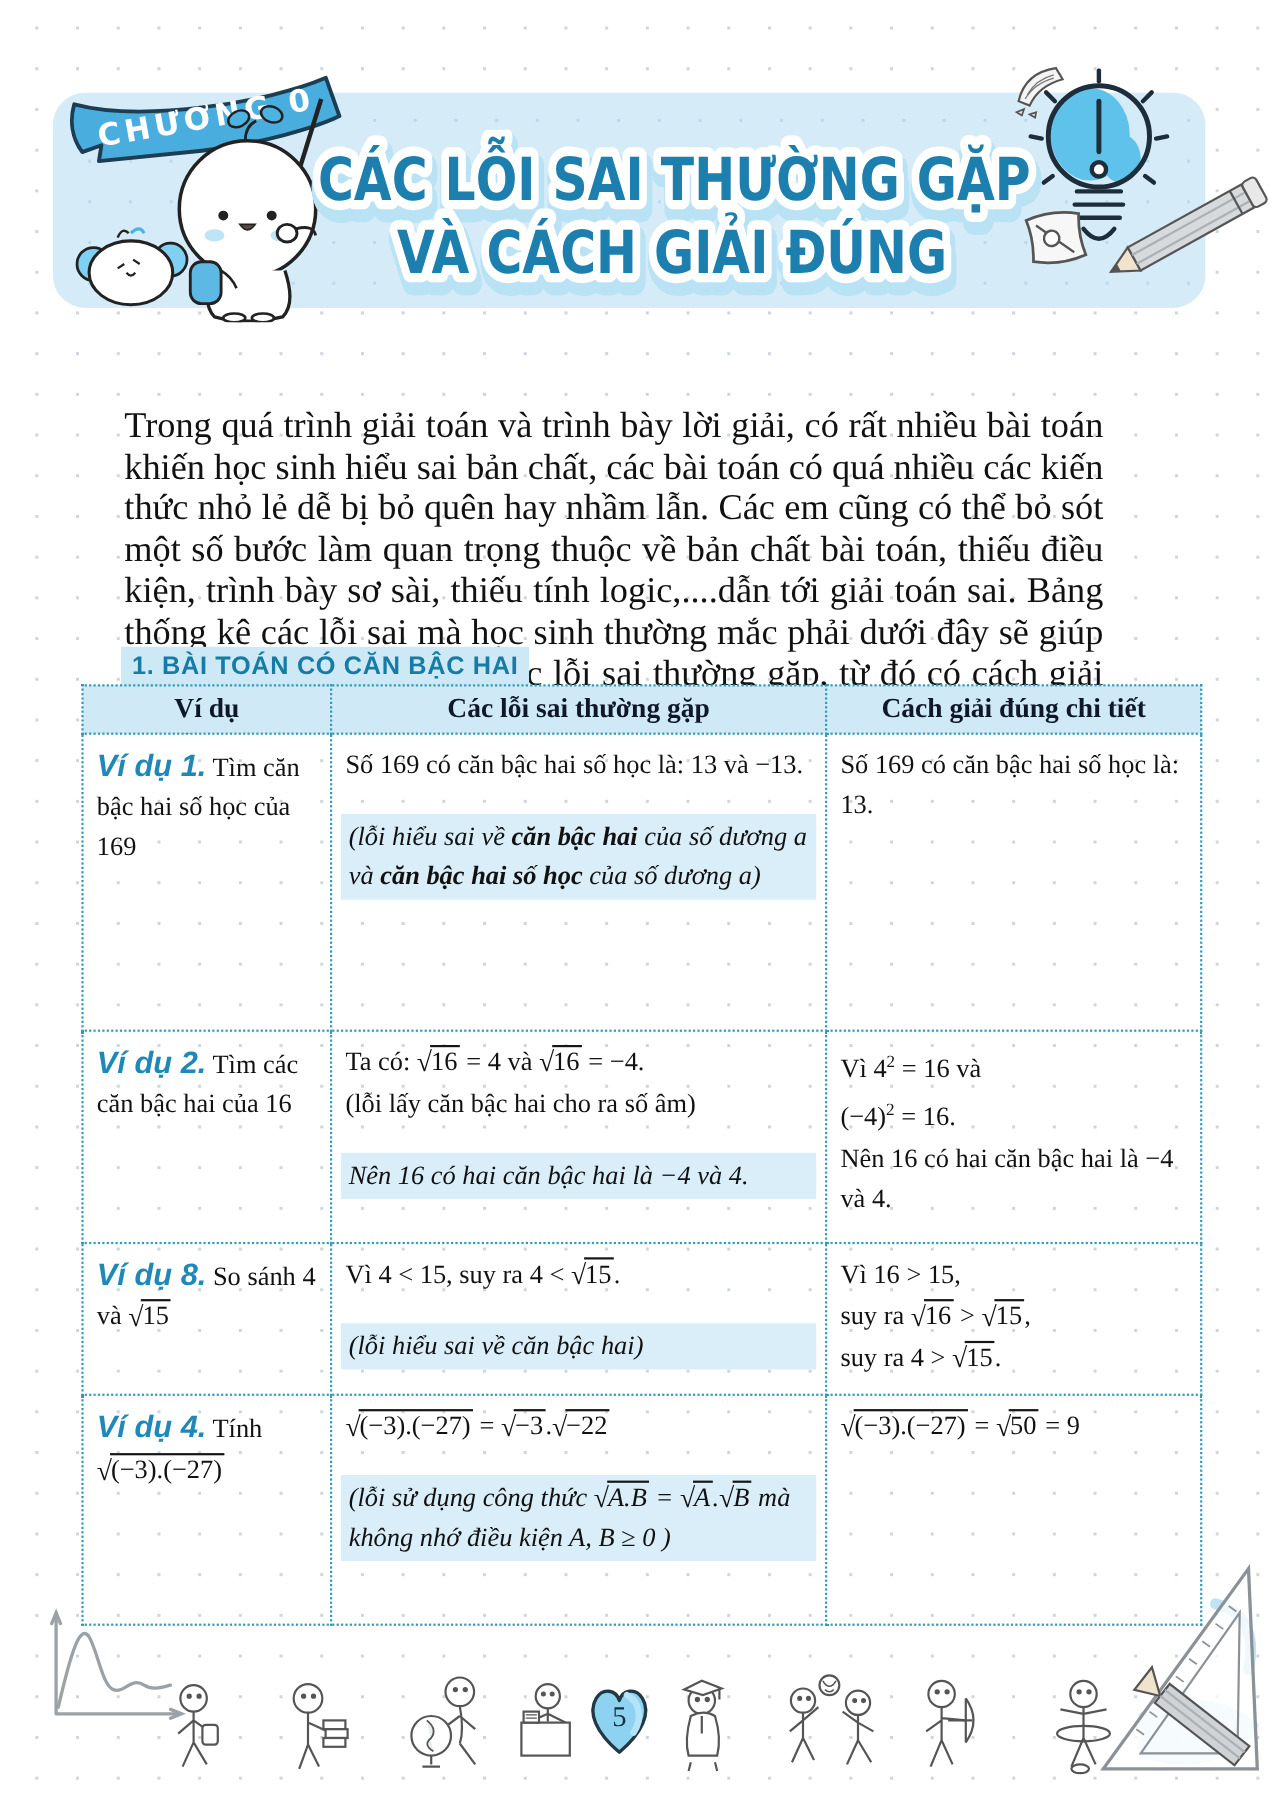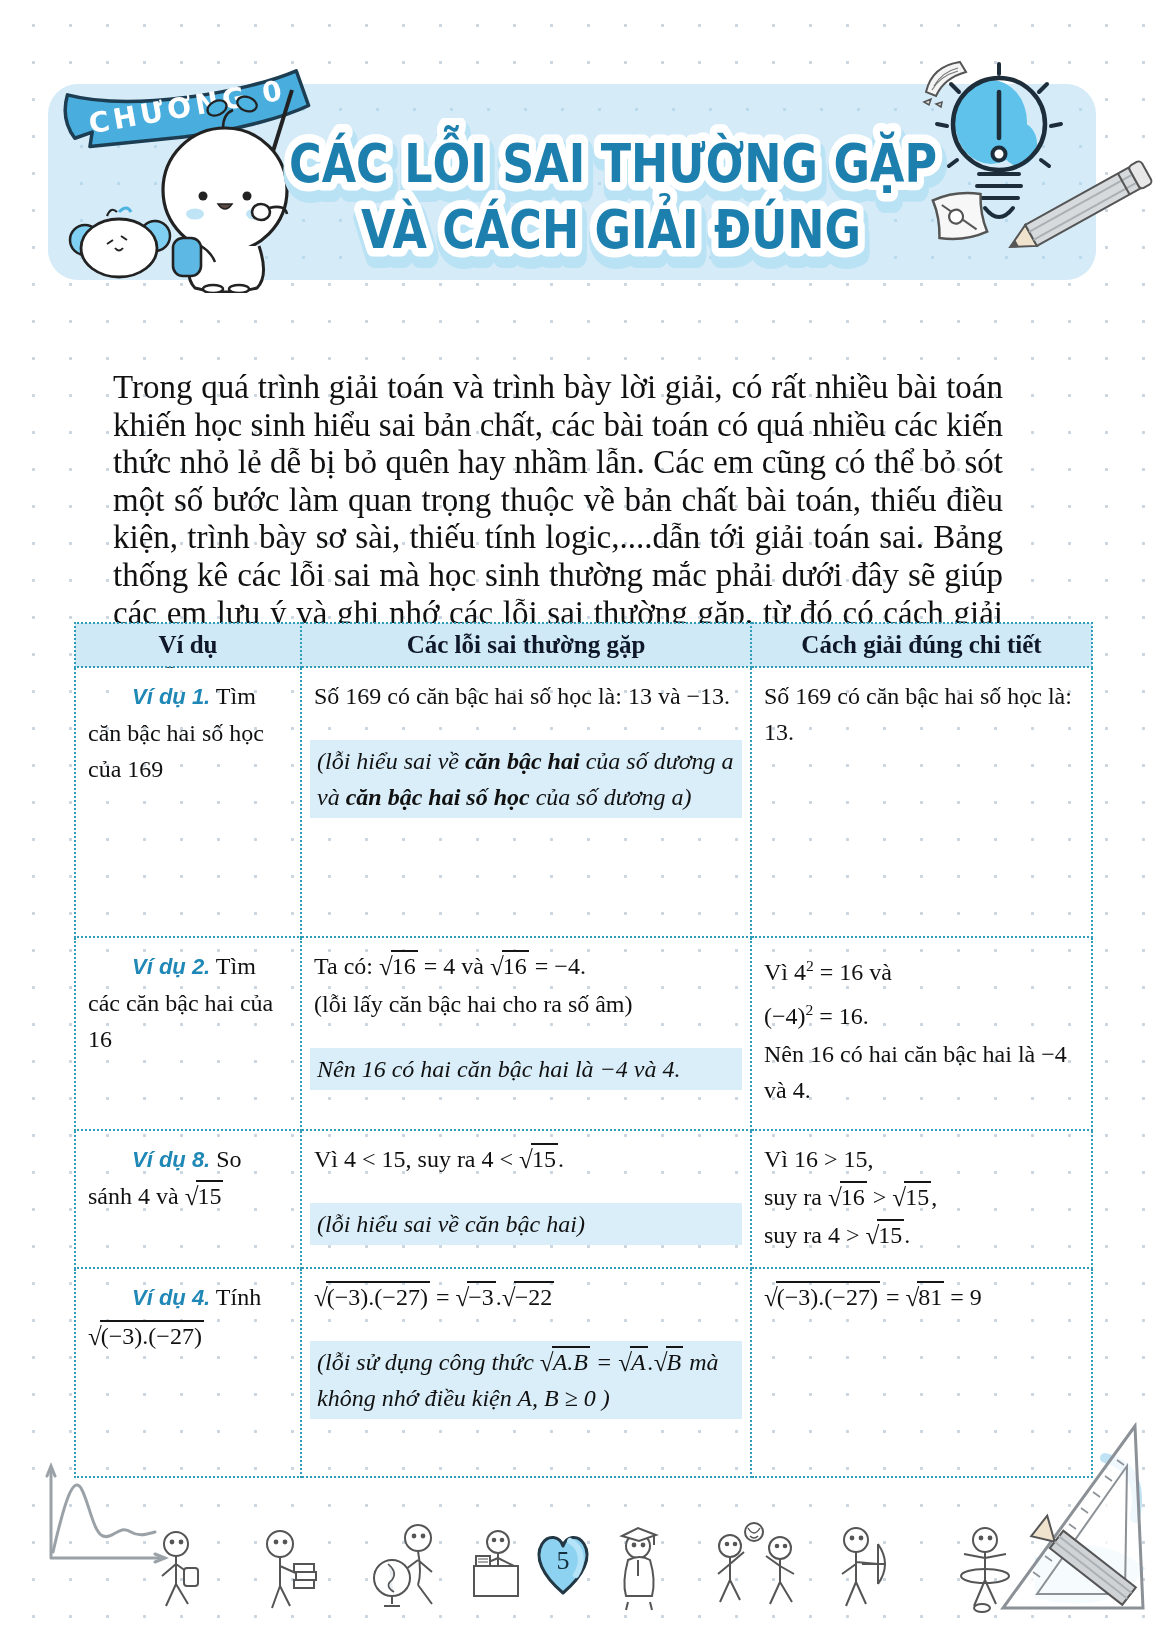--- a/index.html
+++ b/index.html
@@ -52,21 +52,21 @@
   .errors-table td{padding:8px 12px 10px 12px;vertical-align:top;line-height:36px;}
   .errors-table tbody tr:nth-child(1){height:270px}
   .errors-table tbody tr:nth-child(2){height:193px}
   .errors-table tbody tr:nth-child(3){height:138px}
   .errors-table tbody tr:nth-child(4){height:209px}
   .blk{margin:2px 0;}
   .blk.note{background:#d9eef9;font-style:italic;padding:3px 7px;margin:26px -4px 4px -4px;}
   .blk.note-plain{}
   .vd{
     color:#2088b6;font-family:"Liberation Sans",sans-serif;
-    font-weight:bold;font-style:italic;font-size:22px;margin-left:44px;
+    font-weight:bold;font-style:italic;font-size:28px;
   }
   .sqrt{white-space:nowrap;}
   .sqrt .rsym{font-size:1.05em;position:relative;top:1px;}
   .sqrt .rad{border-top:2px solid #151515;padding:1px 2px 0 1px;margin-left:-2px;}
   sup{font-size:.65em;}
   
   .doodle{position:absolute;}
   .doodle svg{display:block;}
   .heart-svg{position:absolute;left:532px;top:1527px;width:62px;height:74px;}
   .heart-svg text{font-family:"Liberation Serif",serif;font-size:26px;fill:#15313f;}
@@ -159,20 +159,21 @@
     <polygon points="2,22 10,18 10,26" fill="#555"></polygon>
     <rect x="26" y="10" width="118" height="24" fill="#d6dadd" stroke="#555" stroke-width="2"></rect>
     <line x1="26" y1="18" x2="144" y2="18" stroke="#aab0b4" stroke-width="2"></line>
     <line x1="26" y1="27" x2="144" y2="27" stroke="#aab0b4" stroke-width="2"></line>
     <line x1="132" y1="10" x2="132" y2="34" stroke="#555" stroke-width="2"></line>
     <rect x="144" y="9" width="14" height="26" rx="4" fill="#e8e8e8" stroke="#555" stroke-width="2"></rect>
   </svg>
 
   <p class="intro">Trong quá trình giải toán và trình bày lời giải, có rất nhiều bài toán khiến học sinh hiểu sai bản chất, các bài toán có quá nhiều các kiến thức nhỏ lẻ dễ bị bỏ quên hay nhầm lẫn. Các em cũng có thể bỏ sót một số bước làm quan trọng thuộc về bản chất bài toán, thiếu điều kiện, trình bày sơ sài, thiếu tính logic,....dẫn tới giải toán sai. Bảng thống kê các lỗi sai mà học sinh thường mắc phải dưới đây sẽ giúp các em lưu ý và ghi nhớ các lỗi sai thường gặp, từ đó có cách giải đúng.</p>
 
+  <div class="section-heading">1. BÀI TOÁN CÓ CĂN BẬC HAI</div>
 
   <table class="errors-table">
     <colgroup>
         <col class="c1">
         <col class="c2">
         <col class="c3">
       </colgroup>
     <thead>
       <tr>
         <th>Ví dụ</th>
@@ -225,21 +226,21 @@
         <tr>
           <td>
             <div class="blk plain"><span class="vd">Ví dụ 4.</span> Tính</div>
             <div class="blk plain"><span class="sqrt"><span class="rsym">√</span><span class="rad">(−3).(−27)</span></span></div>
           </td>
           <td>
             <div class="blk plain"><span class="sqrt"><span class="rsym">√</span><span class="rad">(−3).(−27)</span></span> = <span class="sqrt"><span class="rsym">√</span><span class="rad">−3</span></span>.<span class="sqrt"><span class="rsym">√</span><span class="rad">−22</span></span></div>
             <div class="blk note">(lỗi sử dụng công thức <span class="sqrt"><span class="rsym">√</span><span class="rad">A.B</span></span> = <span class="sqrt"><span class="rsym">√</span><span class="rad">A</span></span>.<span class="sqrt"><span class="rsym">√</span><span class="rad">B</span></span> mà không nhớ điều kiện A, B ≥ 0 )</div>
           </td>
           <td>
-            <div class="blk plain"><span class="sqrt"><span class="rsym">√</span><span class="rad">(−3).(−27)</span></span> = <span class="sqrt"><span class="rsym">√</span><span class="rad">81</span></span> = 9</div>
+            <div class="blk plain"><span class="sqrt"><span class="rsym">√</span><span class="rad">(−3).(−27)</span></span> = <span class="sqrt"><span class="rsym">√</span><span class="rad">50</span></span> = 9</div>
           </td>
         </tr>
       </tbody>
   </table>
 
   <div class="doodle" style="left:35px;top:1460px">
     <svg width="140" height="115" viewBox="0 0 140 115" fill="none" stroke="#9aa2a8" stroke-width="3" stroke-linecap="round">
       <path d="M16,10 V98 M16,98 H126"></path>
       <path d="M12,16 L16,6 L20,16 M120,94 L130,98 L120,102"></path>
       <path d="M18,92 C30,40 38,16 46,28 C54,42 58,72 68,76 C78,80 84,64 96,72 C104,77 112,74 120,72"></path>

